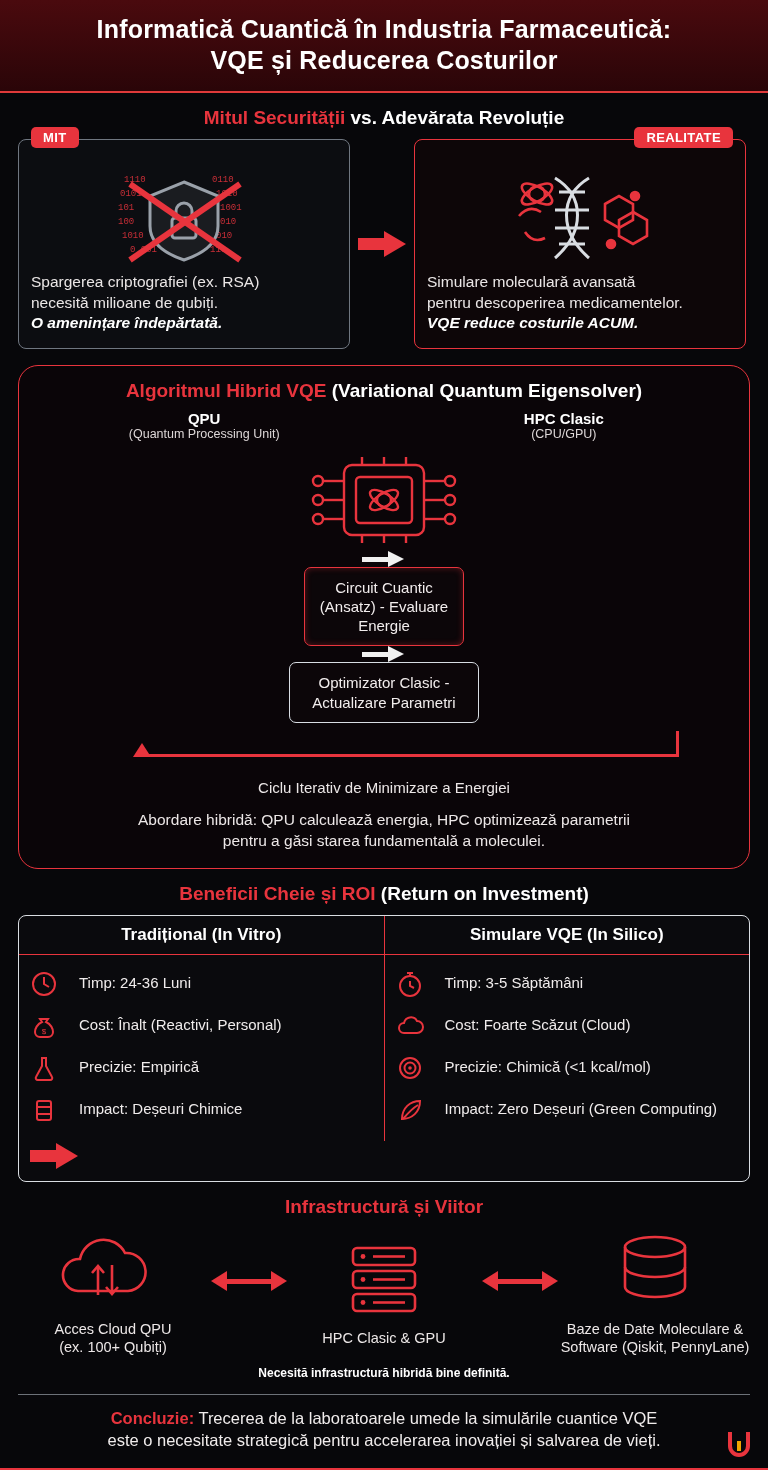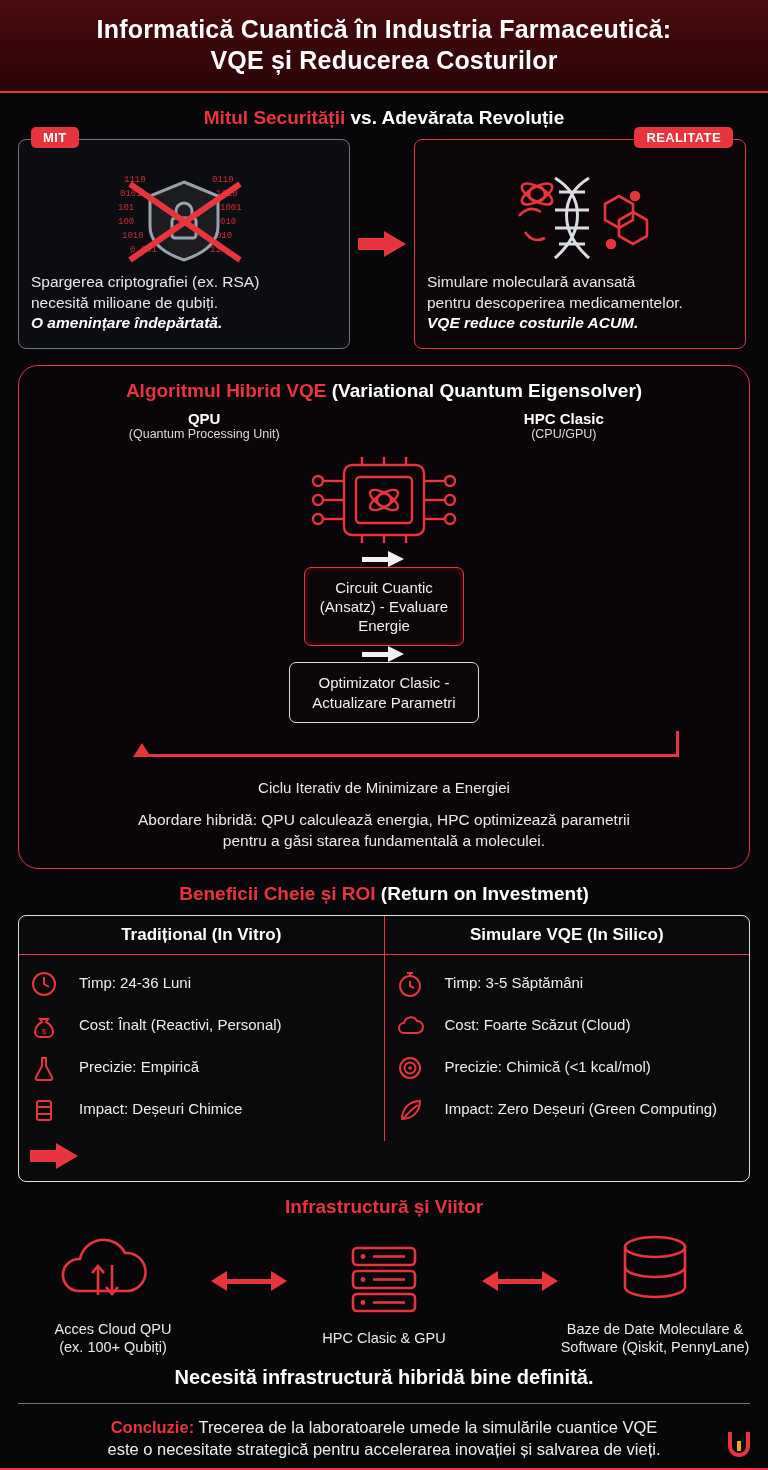--- a/index.html
+++ b/index.html
@@ -120,21 +120,21 @@
   .infra-row { display:flex; align-items:center; justify-content:space-between; margin-top:4px; }
   .infra-item { width:190px; text-align:center; }
   .infra-art { height:86px; display:flex; align-items:center; justify-content:center; }
   .infra-cap { font-size:14.5px; line-height:1.25; color:#ece7e7; margin-top:6px; }
   .dbl-arrow { width:76px; height:20px; position:relative; flex:none; margin-top:-22px; }
   .dbl-arrow .bar { position:absolute; left:14px; right:14px; top:8px; height:5px; background:#e8343d; }
   .dbl-arrow .lh { position:absolute; left:0; top:0; width:0;height:0;
     border-top:10px solid transparent;border-bottom:10px solid transparent;border-right:16px solid #e8343d; }
   .dbl-arrow .rh { position:absolute; right:0; top:0; width:0;height:0;
     border-top:10px solid transparent;border-bottom:10px solid transparent;border-left:16px solid #e8343d; }
-  .infra-note { text-align:center; font-size:20px; font-weight:bold; color:#ffffff; margin-top:10px; }
+  .infra-note { text-align:center; font-size:12px; font-weight:bold; color:#ffffff; margin-top:10px; }
 
   
   .divider { height:1px; background:#6c7178; margin:14px 18px 0; }
   .concl { padding:12px 22px 0; text-align:center; font-size:16.5px; line-height:1.35; color:#f0ecec; }
   .concl b { color:#e8343d; }
 
   .logo { position:absolute; right:16px; bottom:12px; width:26px; height:30px; }
   .footline { position:absolute; left:0; right:0; bottom:0; height:2px; background:#e8343d; }
 </style>
 </head>

